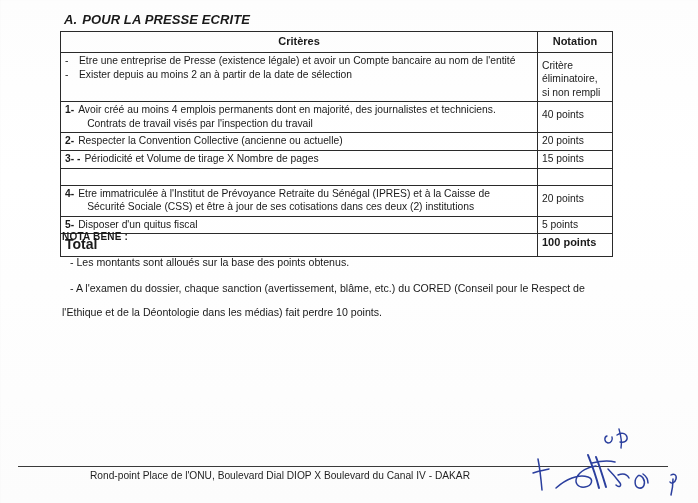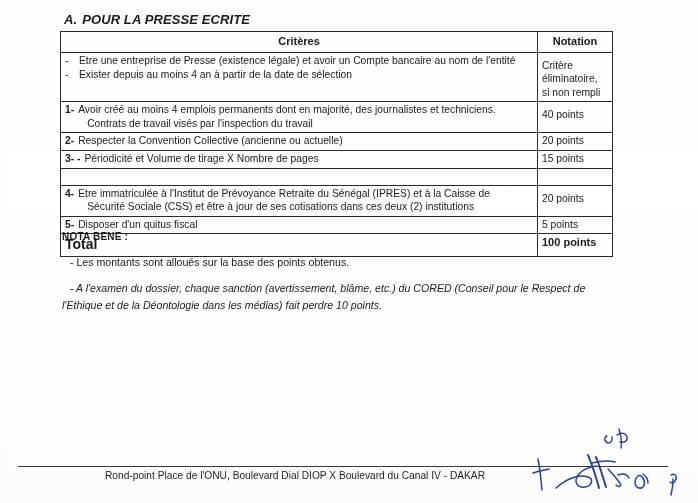--- a/index.html
+++ b/index.html
@@ -104,35 +104,35 @@
     font-size: 10.6px;
     line-height: 1.45;
   }
   .nota-title {
     font-weight: bold;
     font-size: 10px;
     letter-spacing: .2px;
     margin-bottom: 10px;
   }
   .nota-line { margin-bottom: 11px; padding-left: 8px; }
-  .nota-line.wrap { padding-left: 8px; text-indent: 0; font-style: italic; }
-  .nota-line.wrap .l2 { display: block; margin-left: -8px; margin-top: 2px; }
+  .nota-line.wrap { padding-left: 8px; text-indent: 0; }
+  .nota-line.wrap .l2 { display: block; margin-left: -8px; margin-top: 9px; }
 
   
   .footer-rule {
     position: absolute;
     left: 18px;
     top: 466px;
     width: 650px;
     height: 0;
     border-top: 1.6px solid #3a3a3a;
   }
   .footer-text {
     position: absolute;
-    left: 15px;
+    left: 0;
     top: 470px;
     width: 560px;
     text-align: center;
     font-size: 10.2px;
     color: #1f1f1f;
   }
 
   
   .ink {
     position: absolute;
@@ -164,21 +164,21 @@
     <tbody>
 
       <tr>
         <td>
           <div class="bullet-row">
             <span class="dash">-</span>
             <span class="txt">Etre une entreprise de Presse (existence légale) et avoir un Compte bancaire au nom de l'entité</span>
           </div>
           <div class="bullet-row">
             <span class="dash">-</span>
-            <span class="txt">Exister depuis au moins 4 an à partir de la date de sélection</span>
+            <span class="txt">Exister depuis au moins 2 an à partir de la date de sélection</span>
           </div>
         </td>
         <td class="note-cell top">
           <div>Critère</div>
           <div>éliminatoire,</div>
           <div>si non rempli</div>
         </td>
       </tr>
 
       <tr>

